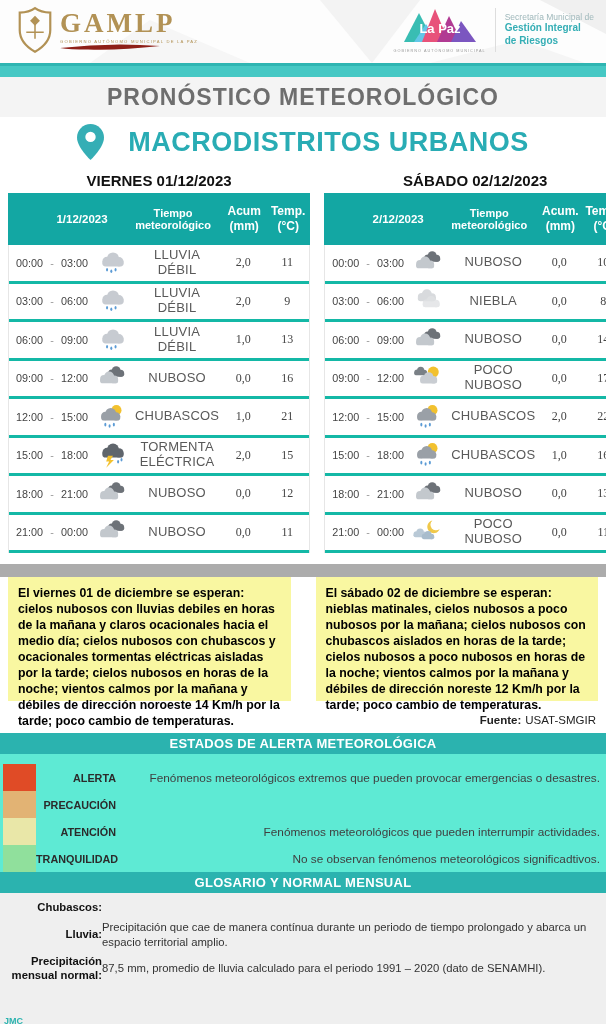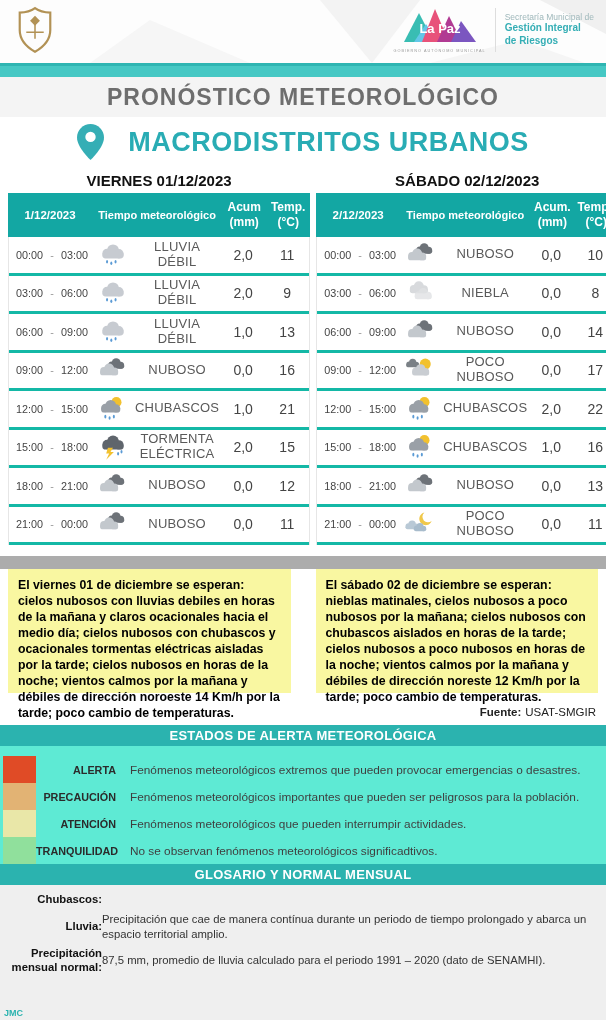--- a/index.html
+++ b/index.html
@@ -27,53 +27,53 @@
   .secretaria .l2{ font-size:10px; font-weight:bold; color:#35aeb5; }
 
   
   .teal-bar{ height:14px; background:linear-gradient(#2fb5b2 0%, #2fb5b2 22%, #46c8c4 22%, #46c8c4 100%); }
   .title-band{ height:40px; background:#f4f4f4; display:flex; align-items:center; justify-content:center; }
   .main-title{ font-size:23px; font-weight:bold; letter-spacing:1px; color:#6e6e6e; }
   .macro-band{ height:50px; background:#fff; display:flex; align-items:center; justify-content:center; gap:24px; }
   .macro-title{ font-size:27px; font-weight:bold; letter-spacing:0.5px; color:#29acb4; }
 
   
-  .forecast-wrap{ display:flex; gap:6px; padding:0 8px; }
+  .forecast-wrap{ display:flex; gap:14px; padding:0 8px; }
   .fc{ flex:1 1 0; }
   .day-title{ height:26px; display:flex; align-items:flex-end; justify-content:center; font-size:15px; font-weight:bold; color:#111; padding-bottom:4px; }
-  .thead{ height:44px; background:#13a7a3; color:#fff; display:grid; grid-template-columns:84px 40px 1fr 44px 44px; align-items:center; }
+  .thead{ height:52px; background:#13a7a3; color:#fff; display:grid; grid-template-columns:84px 40px 1fr 44px 44px; align-items:center;padding-left:32px; }
   .th{ font-weight:bold; text-align:center; }
   .th-date{ grid-column:1; font-size:11.5px; }
   .th-weather{ grid-column:2 / span 2; font-size:11px; }
   .th-small{ font-size:12px; line-height:1.25; display:flex; flex-direction:column; }
   .tbody{ border-left:1px solid #e6e6e6; border-right:1px solid #e6e6e6; }
   .row{ height:38.5px; display:grid; grid-template-columns:84px 40px 1fr 44px 44px; align-items:center; border-bottom:3px solid #14b8a6; background:#fff; }
   .cell{ text-align:center; }
   .time{ display:flex; justify-content:space-between; padding:0 5px 0 7px; font-size:10.8px; color:#444; }
   .time .dash{ color:#999; }
   .cond{ font-size:13px; color:#595959; line-height:1.15; letter-spacing:0.2px; padding:0 2px; }
-  .num{ font-size:14px; color:#444; }
+  .num{ font-size:12px; color:#444;font-family:Liberation Serif, serif; }
   .wicon svg{ display:block; margin:0 auto; }
 
   
   .divider-gray{ height:13px; background:#acacac; margin-top:11px; }
   .summaries{ display:flex; gap:25px; padding:0 8px; }
   .summary-box{ flex:1 1 0; height:124px; background:#f9f7a1; padding:9px 10px 0 10px; font-size:12.3px; font-weight:bold; line-height:1.3; color:#000; }
   .fuente-row{ height:32px; text-align:right; padding:13px 10px 0 0; font-size:11.5px; color:#222; }
   .fuente-row b{ margin-right:4px; }
 
   
   .banner{ height:21px; background:#2bb3af; color:#fff; display:flex; align-items:center; justify-content:center; font-weight:bold; font-size:13px; letter-spacing:0.3px; }
 
   
   .alerts{ height:118px; padding:10px 6px 0 3px; background:#5eead4; }
   .alert-row{ height:27px; display:grid; grid-template-columns:33px 80px 1fr; align-items:center; }
   .alert-swatch{ width:33px; height:27px; }
   .alert-name{ font-size:10.8px; font-weight:bold; color:#2b2b2b; text-align:right; }
-  .alert-desc{ font-size:11.8px; color:#3f3f3f; margin-left:14px; }
+  .alert-desc{ font-size:11.8px; color:#3f3f3f; margin-left:14px;text-align:right; }
 
   
   .glossary{ height:135px; background:#efefef; padding:8px 8px 0 0; position:relative; }
   .gloss-row{ display:grid; grid-template-columns:102px 1fr; margin-bottom:5px; align-items:center; }
   .gloss-term{ font-size:11.3px; font-weight:bold; color:#111; text-align:right; line-height:1.2; }
   .gloss-def{ font-size:11.3px; color:#333; line-height:1.35; }
   .initials{ position:absolute; left:4px; bottom:2px; font-size:9px; font-weight:bold; color:#2bb3af; }
 </style>
 </head>
 <body>
@@ -86,20 +86,27 @@
       <polygon points="150,20 250,63 90,63" fill="#f6f6f6"></polygon>
       <polygon points="540,0 606,34 606,0" fill="#f0f0f0"></polygon>
       <polygon points="430,63 520,40 585,63" fill="#f5f5f5"></polygon>
     </svg>
     <div class="gamlp">
       <svg width="38" height="48" viewBox="0 0 34 44">
         <path d="M17 2 C13 5 7 6 3 6 v16 c0 10 7 16 14 20 c7-4 14-10 14-20 V6 c-4 0-10-1-14-4z" fill="none" stroke="#b29255" stroke-width="2"></path>
         <path d="M17 9 l4.5 4.5 -4.5 4.5 -4.5 -4.5 z" fill="#b29255"></path>
         <path d="M9 24 h16 M17 14 v16" stroke="#b29255" stroke-width="1.4" fill="none"></path>
       </svg>
+      <div class="gamlp-txt">
+        <div class="gamlp-name">GAMLP</div>
+        <div class="gamlp-sub">GOBIERNO AUTÓNOMO MUNICIPAL DE LA PAZ</div>
+        <svg width="100" height="7" viewBox="0 0 100 7">
+          <path d="M0 4 Q50 -2 100 2 Q60 6.5 28 5.5 Q10 5.5 0 4 z" fill="#8e1f17"></path>
+        </svg>
+      </div>
     </div>
     <div class="lapaz-block">
       <div class="lapaz-logo">
         <svg width="76" height="42" viewBox="0 0 76 42">
           <polygon points="2,36 17,7 32,36" fill="#39bdb3"></polygon>
           <polygon points="12,36 24,18 36,36" fill="#62c7e8"></polygon>
           <polygon points="20,36 33,3 47,36" fill="#e8527a"></polygon>
           <polygon points="35,36 47,10 60,36" fill="#b13a93"></polygon>
           <polygon points="49,36 59,15 74,36" fill="#7b56c0"></polygon>
           <text x="38" y="27" text-anchor="middle" font-size="13" font-weight="bold" fill="#ffffff" font-family="Liberation Sans, sans-serif">La Paz</text>
@@ -596,21 +603,20 @@
   <div class="banner">ESTADOS DE ALERTA METEOROLÓGICA</div>
   <div class="alerts" id="alerts">
     <div class="alert-row">
       <div class="alert-swatch" style="background:#e04b26"></div>
       <div class="alert-name">ALERTA</div>
       <div class="alert-desc">Fenómenos meteorológicos extremos que pueden provocar emergencias o desastres.</div>
     </div>
     <div class="alert-row">
       <div class="alert-swatch" style="background:#e2b374"></div>
       <div class="alert-name">PRECAUCIÓN</div>
-      <div class="alert-desc">Fenómenos meteorológicos importantes que pueden ser peligrosos para la población.</div>
     </div>
     <div class="alert-row">
       <div class="alert-swatch" style="background:#e9e7a8"></div>
       <div class="alert-name">ATENCIÓN</div>
       <div class="alert-desc">Fenómenos meteorológicos que pueden interrumpir actividades.</div>
     </div>
     <div class="alert-row">
       <div class="alert-swatch" style="background:#90e09c"></div>
       <div class="alert-name">TRANQUILIDAD</div>
       <div class="alert-desc">No se observan fenómenos meteorológicos significadtivos.</div>

